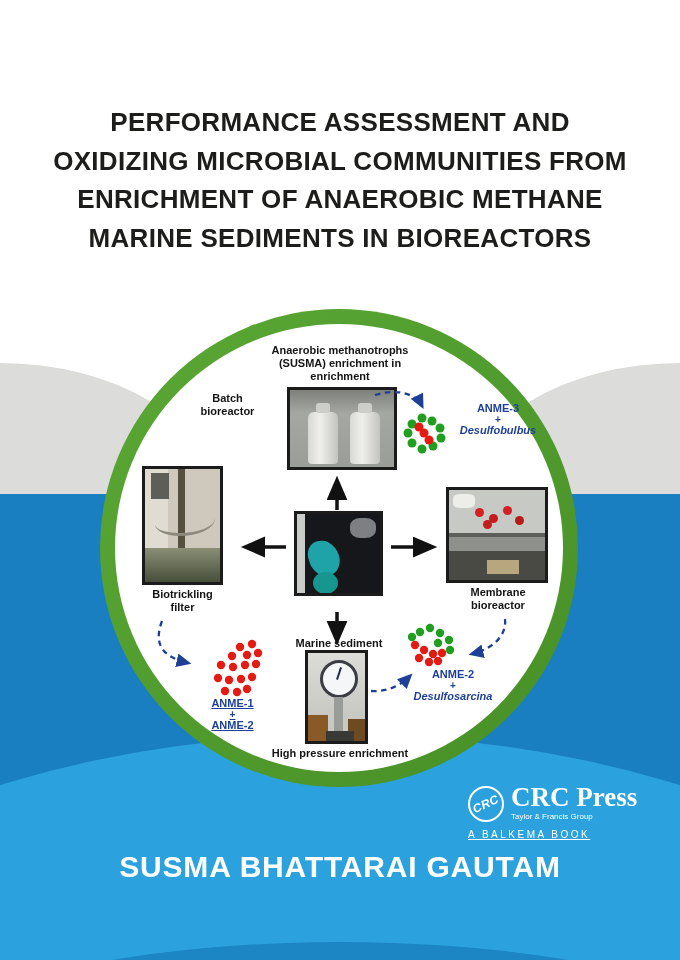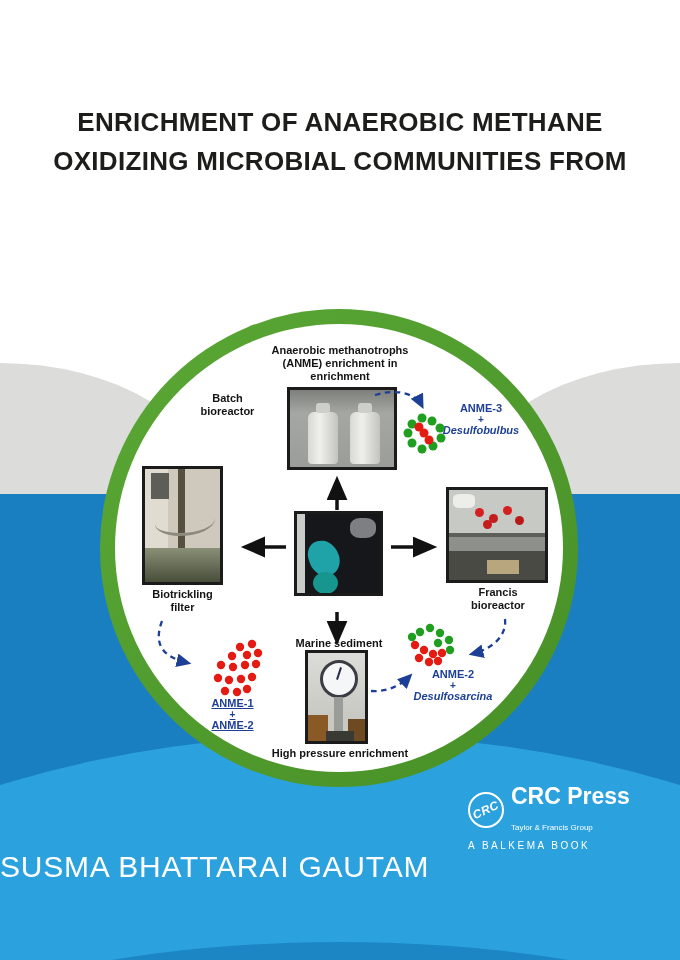--- a/index.html
+++ b/index.html
@@ -68,68 +68,70 @@
 
   .arrow-layer{position:absolute;left:0;top:0;z-index:7;pointer-events:none;}
 
   
   .crc{position:absolute;left:468px;top:786px;width:180px;color:#ffffff;z-index:8;}
   .crc-row{display:flex;align-items:center;}
   .crc-circle{width:36px;height:36px;border:2.5px solid #ffffff;border-radius:50%;box-sizing:border-box;
               display:flex;align-items:center;justify-content:center;flex:0 0 auto;}
   .crc-mono{font-size:12px;font-weight:bold;font-style:italic;transform:rotate(-25deg);letter-spacing:0.5px;}
   .crc-texts{margin-left:7px;}
-  .crc-name{font-size:23px;font-weight:bold;line-height:21px;}
-  .crc-group{font-size:8px;line-height:10px;margin-top:16px;}
-  .crc-imprint{font-size:10px;letter-spacing:2.5px;margin-top:7px;}
+  .crc-name{font-size:27px;font-weight:bold;line-height:21px;font-family:Liberation Serif, serif;}
+  .crc-group{font-size:8px;line-height:10px;margin-top:4px;}
+  .crc-imprint{font-size:10px;letter-spacing:2.5px;margin-top:7px;text-decoration:underline;}
 
   .title{position:absolute;left:0;top:103px;width:680px;text-align:center;z-index:5;
          font-size:26px;font-weight:bold;color:#1d1d1b;line-height:38.5px;letter-spacing:0.3px;}
-  .author{position:absolute;left:0;top:850px;width:680px;z-index:8;
-          font-size:30px;font-weight:normal;color:#ffffff;letter-spacing:0.8px;}
+  .author{position:absolute;left:0;top:850px;width:680px;text-align:center;z-index:8;
+          font-size:30px;font-weight:bold;color:#ffffff;letter-spacing:0.8px;}
 </style>
 </head>
 <body>
 
 <div class="cover">
 
   <div class="gray-arc left"></div>
   <div class="gray-arc right"></div>
   <div class="blue-band"></div>
   <div class="light-blue"></div>
   <div class="bottom-arc"></div>
 
   <div class="title">
+    <span class="dline">PERFORMANCE ASSESSMENT AND</span>
+    <span class="dline">OXIDIZING MICROBIAL COMMUNITIES FROM</span>
     <span class="dline">ENRICHMENT OF ANAEROBIC METHANE</span>
-    <span class="dline">OXIDIZING MICROBIAL COMMUNITIES FROM</span>
+    <span class="dline">MARINE SEDIMENTS IN BIOREACTORS</span>
   </div>
 
   <div class="ring">
     <div class="ring-inner"></div>
   </div>
 
   <div class="diagram">
 
     <div class="dlabel" style="left:240px;top:344px;width:200px;">
       <span class="dline">Anaerobic methanotrophs</span>
-      <span class="dline">(ANME) enrichment in</span>
+      <span class="dline">(SUSMA) enrichment in</span>
       <span class="dline">enrichment</span>
     </div>
 
     <div class="dlabel" style="left:180px;top:392px;width:95px;">
       <span class="dline">Batch</span>
       <span class="dline">bioreactor</span>
     </div>
 
     <div class="photo ph-bottles">
       <div class="bottle b1"></div>
       <div class="bottle b2"></div>
     </div>
 
-    <div class="nlabel" style="left:426px;top:402px;width:110px;">
+    <div class="nlabel" style="left:443px;top:402px;width:110px;">
       <span class="dline">ANME-3</span>
       <span class="plus">+</span>
       <span class="species">Desulfobulbus</span>
     </div>
 
     <div class="photo ph-bt">
       <div class="bt-dark"></div>
       <div class="bt-col"></div>
       <div class="bt-hose"></div>
       <div class="bt-bottom"></div>
@@ -149,21 +151,21 @@
       <span class="dline">Marine sediment</span>
     </div>
 
     <div class="photo ph-mem">
       <div class="mem-white"></div>
       <div class="mem-red"></div>
       <div class="mem-shelf"></div>
       <div class="mem-tan"></div>
     </div>
     <div class="dlabel" style="left:448px;top:586px;width:100px;">
-      <span class="dline">Francis</span>
+      <span class="dline">Membrane</span>
       <span class="dline">bioreactor</span>
     </div>
 
     <div class="photo ph-hp">
       <div class="hp-gauge"></div>
       <div class="hp-stem"></div>
       <div class="hp-brown-l"></div>
       <div class="hp-brown-r"></div>
       <div class="hp-dark"></div>
     </div>

